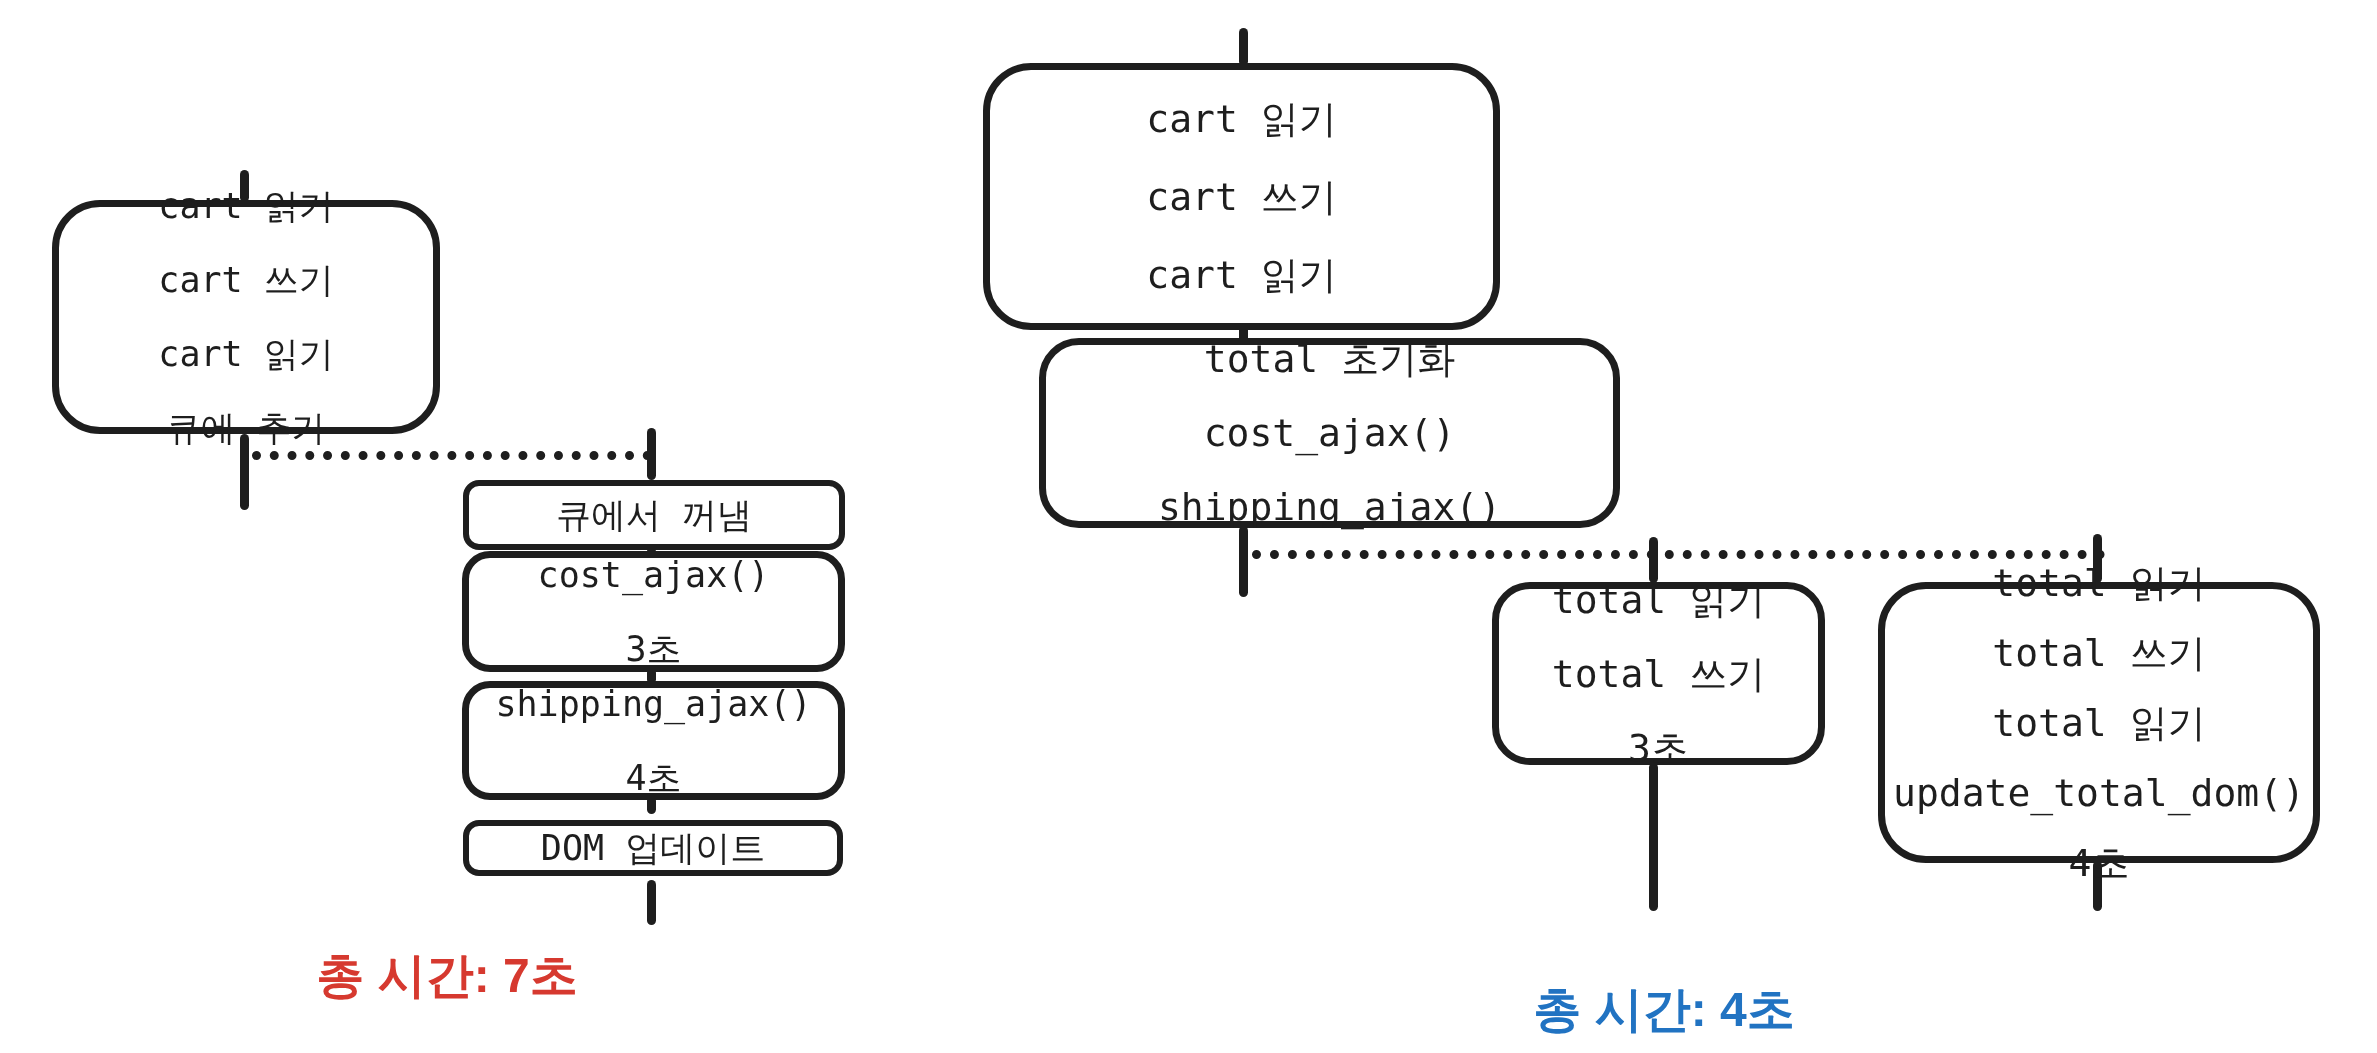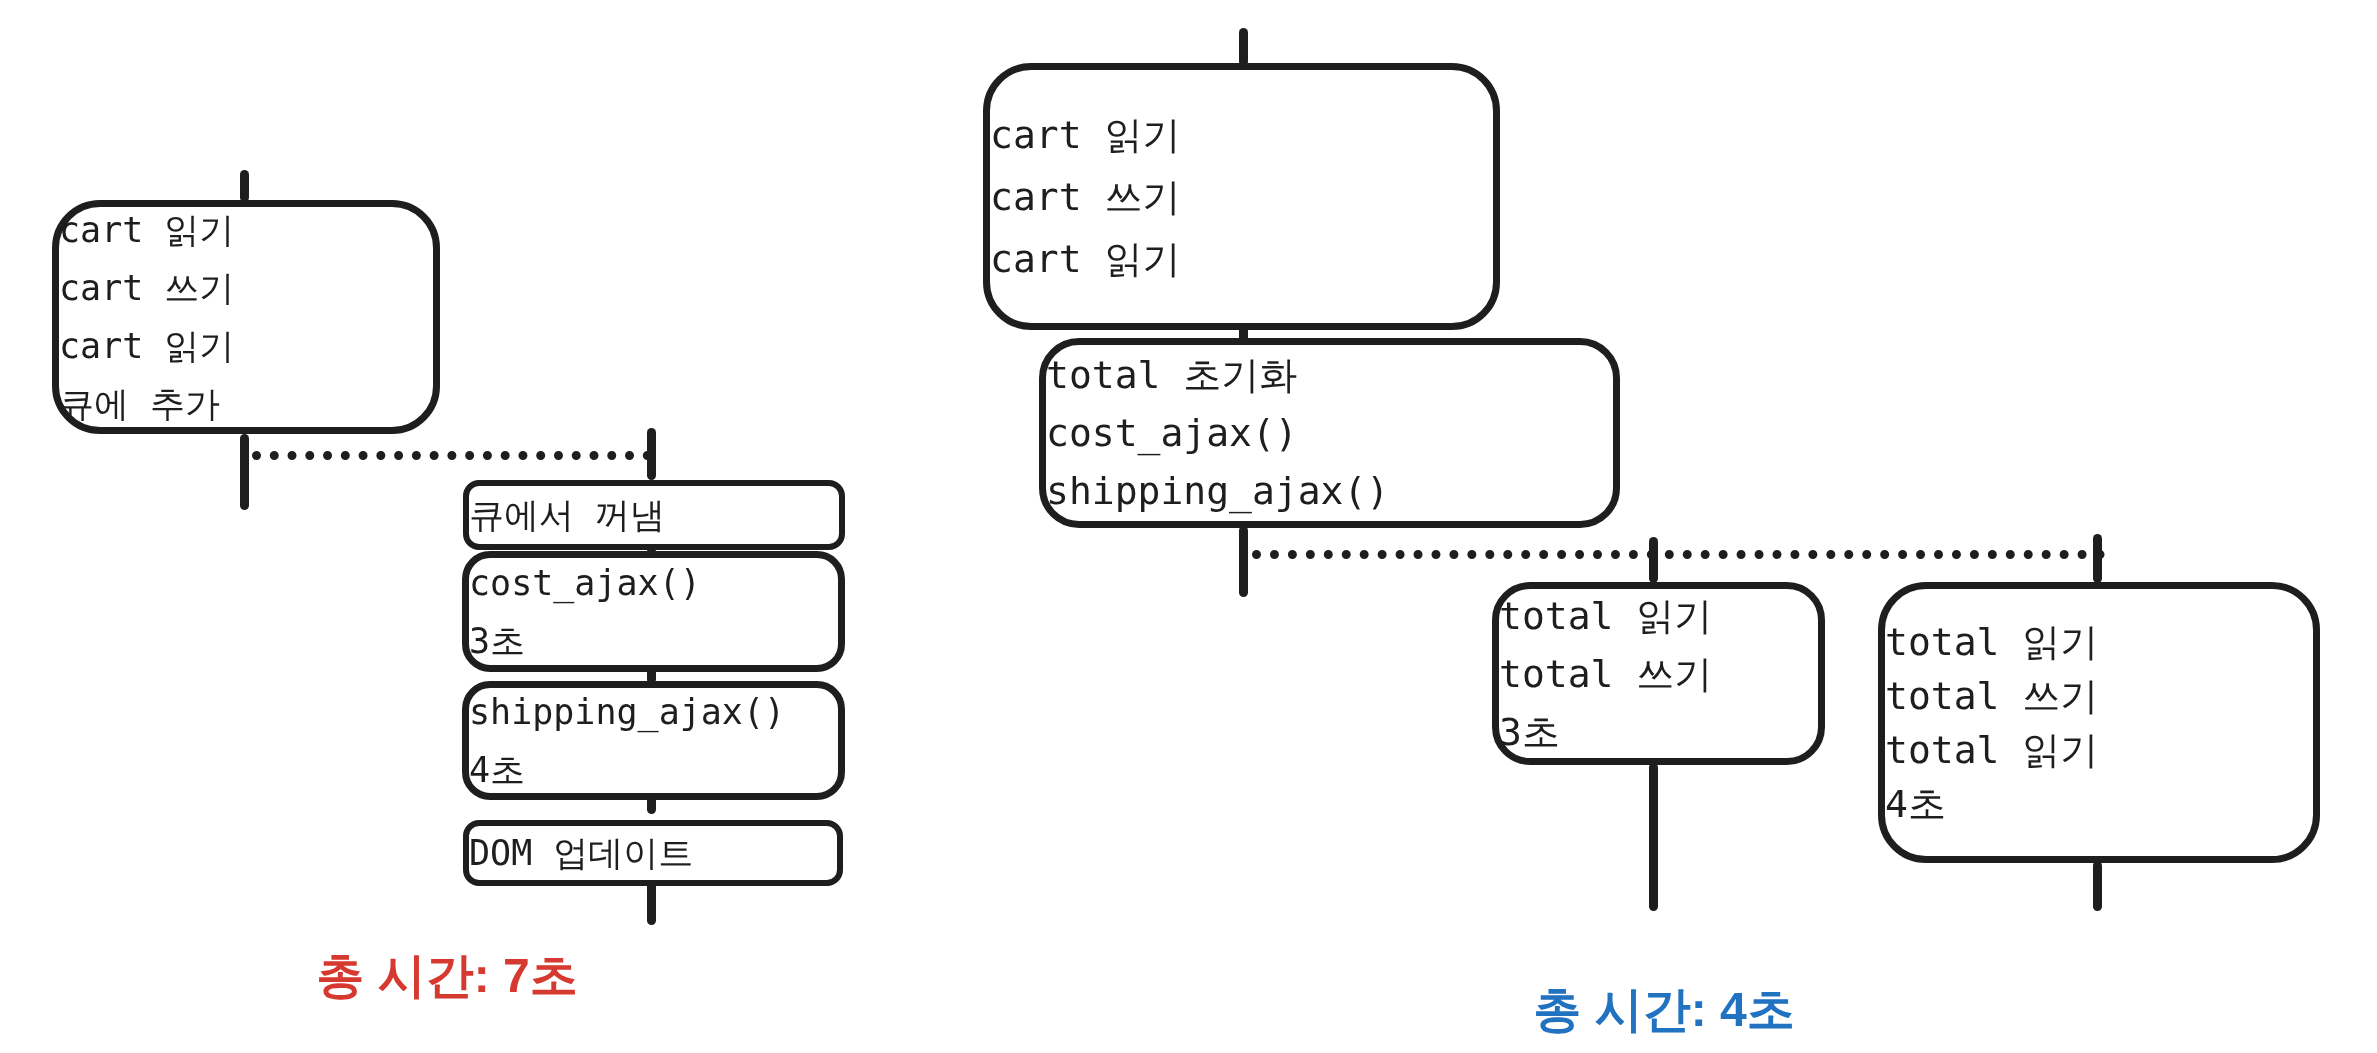--- a/index.html
+++ b/index.html
@@ -17,23 +17,24 @@
     font-family:"DejaVu Sans Mono",monospace;
   }
   .box{
     position:absolute;
     box-sizing:border-box;
     border:7px solid var(--ink);
     background:var(--bg);
     display:flex;
     flex-direction:column;
     justify-content:center;
-    align-items:flex-start;
+    align-items:center;
     color:var(--ink);
     z-index:2;
+    gap:16px;
   }
   .box span{
     display:block;
     white-space:nowrap;
     text-align:center;
   }
   .thin{border-width:6px;margin-top:8px;}
   .vline{
     position:absolute;
     width:9px;
@@ -97,21 +98,21 @@
 
   <div class="vline" style="left:647px;top:668px;height:16px;"></div>
 
   <div class="box fs-left" style="left:462px;top:681px;width:383px;height:119px;border-radius:28px;">
     <span>shipping_ajax()</span>
     <span>4초</span>
   </div>
 
   <div class="vline" style="left:647px;top:796px;height:18px;"></div>
 
-  <div class="box thin fs-left" style="left:463px;top:812px;width:380px;height:66px;border-radius:16px;">
+  <div class="box thin fs-left" style="left:463px;top:812px;width:380px;height:56px;border-radius:16px;">
     <span>DOM 업데이트</span>
   </div>
 
   <div class="vline" style="left:647px;top:880px;height:45px;"></div>
 
   <div class="total-label red" style="left:197px;top:945px;">총 시간: 7초</div>
 
   <div class="vline" style="left:1239px;top:28px;height:38px;"></div>
 
   <div class="box fs-right lh62" style="left:983px;top:63px;width:517px;height:267px;border-radius:48px;">
@@ -141,20 +142,21 @@
   </div>
 
   <div class="vline" style="left:1649px;top:763px;height:148px;"></div>
 
   <div class="vline" style="left:2093px;top:534px;height:49px;"></div>
 
   <div class="box fs-right lh54" style="left:1878px;top:582px;width:442px;height:281px;border-radius:48px;">
     <span>total 읽기</span>
     <span>total 쓰기</span>
     <span>total 읽기</span>
+    <span>update_total_dom()</span>
     <span>4초</span>
   </div>
 
   <div class="vline" style="left:2093px;top:861px;height:50px;"></div>
 
   <div class="total-label blue" style="left:1414px;top:945px;">총 시간: 4초</div>
 
 </div>
 
 </body></html>

